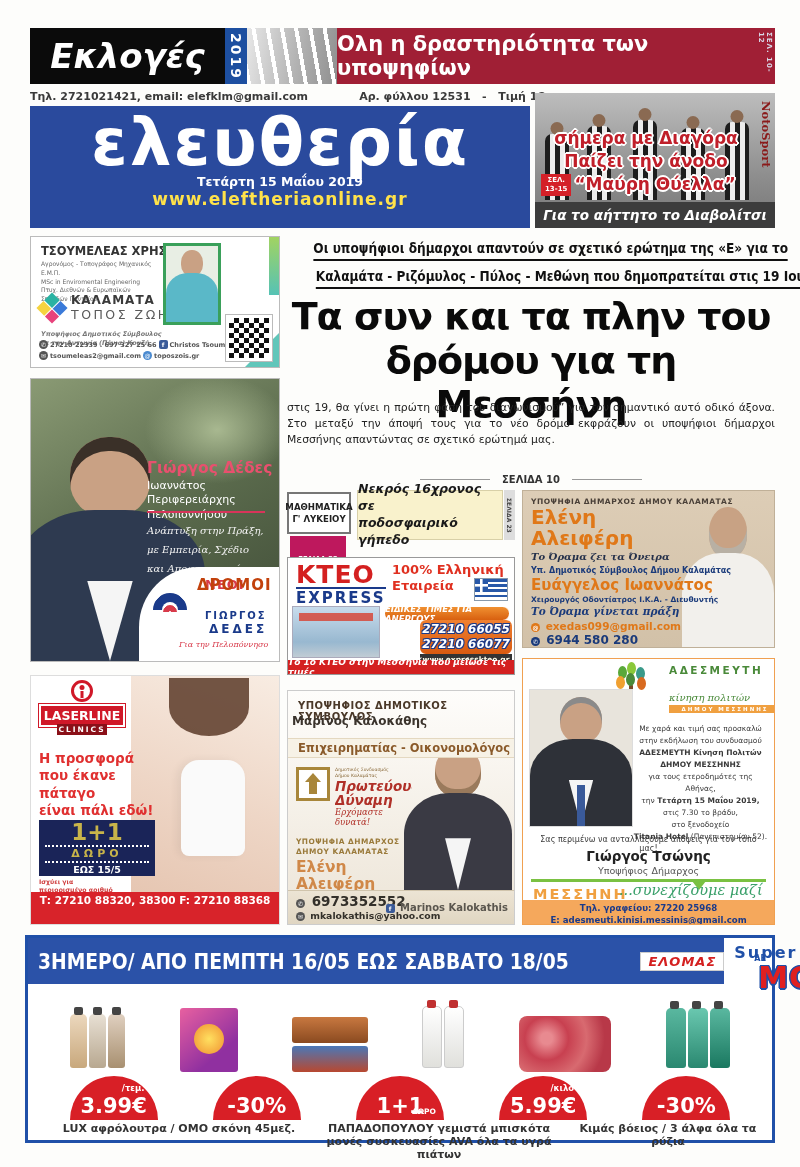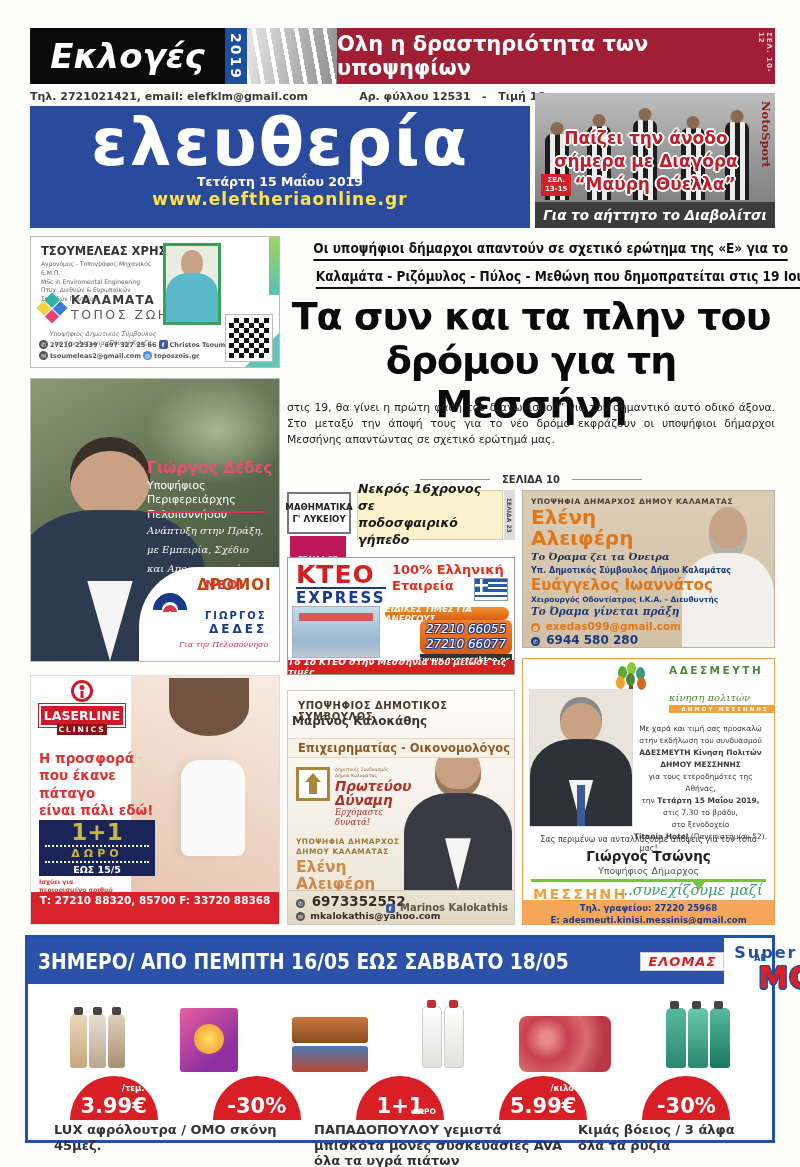--- a/index.html
+++ b/index.html
@@ -33,21 +33,21 @@
   .sport-footer { position:absolute; left:0; right:0; bottom:0; height:26px; background:#3c3c3c; color:#fff; font-weight:bold; font-style:italic; font-size:13.5px; display:flex; align-items:center; justify-content:center; }
 
   
   .tsoumeleas { position:absolute; left:30px; top:236px; width:250px; height:132px; background:#fff; border:1px solid #bbb; overflow:hidden; }
   .ts-name { position:absolute; left:10px; top:7px; font-size:11.5px; font-weight:800; color:#333; }
   .ts-titles { position:absolute; left:10px; top:23px; width:122px; font-size:6.3px; color:#666; line-height:1.4; transform:scaleX(.95); transform-origin:left; }
   .ts-logo { position:absolute; left:10px; top:56px; display:flex; align-items:center; gap:8px; }
   .kmark { width:22px; height:22px; display:grid; grid-template-columns:1fr 1fr; grid-template-rows:1fr 1fr; gap:1px; transform:rotate(45deg); }
   .ts-party1 { font-size:12px; font-weight:800; color:#3a3a3a; letter-spacing:1px; }
   .ts-party2 { font-size:12.5px; color:#5a5a5a; letter-spacing:2.5px; }
-  .ts-roles { position:absolute; left:10px; top:93px; width:124px; text-align:center; font-size:6.4px; font-style:italic; color:#777; line-height:1.4; }
+  .ts-roles { position:absolute; left:10px; top:93px; width:124px; font-size:6.4px; font-style:italic; color:#777; line-height:1.4;font-weight:bold; }
   .ts-contacts { position:absolute; left:8px; bottom:5px; font-size:6.5px; color:#555; line-height:1.7; }
   .ts-contacts b { font-weight:bold; }
   .ico { display:inline-block; width:9px; height:9px; border-radius:50%; background:#4a8ad0; color:#fff; font-size:6px; line-height:9px; text-align:center; margin-right:2px; font-style:normal; }
   .ico.fb { border-radius:2px; background:#3a5a98; font-weight:bold; }
   .ico.dark { background:#555; }
   .ts-photo { position:absolute; right:58px; top:6px; width:58px; height:82px; border:3px solid #3aa05a; background:#e8eee4; }
   .ts-qr { position:absolute; right:7px; bottom:6px; width:46px; height:46px; background:repeating-conic-gradient(#111 0% 25%,#fff 0% 50%) 0 0/10px 10px; border:3px solid #fff; outline:1px solid #bbb; }
   .ts-corner { position:absolute; right:0; bottom:0; width:0; height:0; border-left:34px solid transparent; border-bottom:34px solid #2bb3a3; opacity:.75; }
   .ts-side { position:absolute; right:0; top:0; width:10px; height:58px; background:linear-gradient(180deg,#8ac83a,#2bb3a3); opacity:.8; }
 
@@ -71,21 +71,21 @@
   .kteo-brand1 { position:absolute; left:8px; top:2px; font-size:25px; font-weight:800; color:#d42020; letter-spacing:1px; }
   .kteo-brand2 { position:absolute; left:8px; top:29px; font-size:15px; font-weight:800; color:#1a3a8a; letter-spacing:2px; border-top:2px solid #1a3a8a; }
   .kteo-claim { position:absolute; left:104px; top:4px; font-size:13px; font-weight:800; color:#e03020; line-height:1.25; }
   .flag { position:absolute; right:6px; top:20px; width:34px; height:23px; background:repeating-linear-gradient(180deg,#2858a8 0 2.6px,#fff 2.6px 5.2px); border:1px solid #8899aa; }
   .flag::before { content:""; position:absolute; left:0; top:0; width:13px; height:13px; background:#2858a8; }
   .flag::after { content:""; position:absolute; left:0; top:0; width:13px; height:13px; background:linear-gradient(#fff,#fff) 5.3px 0/2.6px 13px no-repeat, linear-gradient(#fff,#fff) 0 5.2px/13px 2.6px no-repeat; }
   .kteo-offer { position:absolute; left:96px; right:4px; top:48px; height:15px; background:linear-gradient(#f09030,#d86010); border:1px solid #fff; border-radius:8px; color:#fff; font-size:8.5px; font-weight:800; font-style:italic; display:flex; align-items:center; justify-content:center; }
   .kteo-building { position:absolute; left:4px; top:48px; width:88px; height:52px; background:linear-gradient(180deg,#c8dcec,#98b8d0 70%,#c0ccd4); border:1px solid #aab; }
   .kteo-building::before { content:""; position:absolute; left:6px; top:6px; right:6px; height:8px; background:#d84030; opacity:.8; }
   .kteo-note { position:absolute; left:4px; top:102px; width:150px; height:12px; background:#4a3a8a; border:1px solid #fff; color:#fff; font-size:6.3px; font-weight:bold; font-style:italic; display:flex; align-items:center; justify-content:center; }
-  .kteo-phones { position:absolute; right:2px; top:62px; width:92px; background:linear-gradient(180deg,#f08030,#d85a10); border-radius:6px; padding:2px 2px; text-align:center; color:#fff; font-weight:400; font-style:italic; font-size:12px; line-height:1.25; text-shadow:1px 1px 0 #1a3a8a,-1px -1px 0 #1a3a8a,1px -1px 0 #1a3a8a,-1px 1px 0 #1a3a8a; }
+  .kteo-phones { position:absolute; right:2px; top:62px; width:92px; background:linear-gradient(180deg,#f08030,#d85a10); border-radius:6px; padding:2px 2px; text-align:center; color:#fff; font-weight:700; font-style:italic; font-size:12px; line-height:1.25; text-shadow:1px 1px 0 #1a3a8a,-1px -1px 0 #1a3a8a,1px -1px 0 #1a3a8a,-1px 1px 0 #1a3a8a; }
   .kteo-site { position:absolute; right:2px; top:96px; width:92px; background:#333; color:#ffe; font-size:7.5px; font-weight:bold; text-align:center; padding:1px 0; }
   .kteo-footer { position:absolute; left:0; right:0; bottom:0; height:14px; background:#d42020; color:#fff; font-size:9px; font-weight:800; font-style:italic; display:flex; align-items:center; justify-content:center; transform-origin:center; }
 
   
   .aleiferi { position:absolute; left:522px; top:490px; width:253px; height:158px; background:linear-gradient(180deg,#ddcdb6,#d2c1a8); border:1px solid #c0b098; overflow:hidden; }
   .al-kicker { position:absolute; left:8px; top:6px; font-size:7.5px; font-weight:800; color:#4a4038; letter-spacing:.5px; }
   .al-name { position:absolute; left:8px; top:16px; font-size:20px; font-weight:800; color:#e07818; line-height:1.05; }
   .al-slogan1 { position:absolute; left:8px; top:60px; font-size:10px; font-style:italic; font-weight:bold; color:#24304a; font-family:"DejaVu Serif", serif; }
   .al-role { position:absolute; left:8px; top:75px; font-size:8px; font-weight:800; color:#1a3a7a; }
   .al-cand { position:absolute; left:8px; top:85px; font-size:15px; font-weight:800; color:#e07818; }
@@ -191,21 +191,21 @@
   .sm-products { position:absolute; left:0; right:0; top:46px; height:92px; display:flex; justify-content:space-around; align-items:flex-end; padding:0 14px 4px; }
   .prod { position:relative; }
   .bottle { display:inline-block; width:17px; height:54px; border-radius:5px 5px 3px 3px; margin:0 1px; position:relative; }
   .bottle::before { content:""; position:absolute; left:4px; top:-7px; width:9px; height:8px; background:#444; border-radius:2px; }
   .bottle.white::before { background:#c03030; }
   .sm-badges { position:absolute; left:0; right:0; top:138px; display:flex; justify-content:space-around; padding:0 14px; }
   .badge { width:88px; height:44px; background:#d81f26; border-radius:44px 44px 0 0; position:relative; color:#fff; font-weight:800; font-size:21px; display:flex; align-items:flex-end; justify-content:center; padding-bottom:2px; }
   .badge .unit { position:absolute; top:7px; right:13px; font-size:8.5px; font-weight:bold; }
   .badge .unit.gift { top:auto; bottom:4px; right:8px; font-size:7.5px; }
   .sm-captions { position:absolute; left:0; right:0; top:184px; height:22px; }
-  .sm-cap { position:absolute; font-size:13px; font-weight:bold; color:#333; line-height:1.2; }
+  .sm-cap { position:absolute; font-size:11px; font-weight:bold; color:#333; text-align:center; line-height:1.2; }
 
   .noi { white-space:nowrap; }
 </style>
 </head>
 <body>
 
 <div class="top-banner">
   <div class="ekloges-box">Εκλογές</div>
   <div class="year-box">2019</div>
   <div class="banner-photo"></div>
@@ -230,22 +230,22 @@
   <div class="masthead-url">www.eleftheriaonline.gr</div>
 </div>
 
 <div class="sport-promo">
   <div class="pl" style="left:10px"></div>
   <div class="pl" style="left:52px; height:74px"></div>
   <div class="pl" style="left:98px; height:80px"></div>
   <div class="pl" style="left:146px; height:72px"></div>
   <div class="pl" style="left:190px; height:78px"></div>
   <div class="sport-headline">
+    <div>σήμερα με Διαγόρα</div>
     <div>Παίζει την άνοδο</div>
-    <div>σήμερα με Διαγόρα</div>
     <div>η “Μαύρη Θύελλα”</div>
   </div>
   <div class="sport-badge">
     <div>ΣΕΛ.</div>
     <div>13-15</div>
   </div>
   <div class="sport-section">NotoSport</div>
   <div class="sport-footer">Για το αήττητο το Διαβολίτσι</div>
 </div>
 
@@ -354,21 +354,21 @@
 </div>
 
 <div class="dedes">
   <div class="person" style="left:-16px; bottom:0; width:190px; height:236px;">
     <div class="p-head" style="background:#c9a184; box-shadow:inset 0 14px 0 #3a3028"></div>
     <div class="p-torso" style="background:#2e3a50"></div>
     <div class="p-shirt"></div>
   </div>
   <div class="dd-name">Γιώργος Δέδες</div>
   <div class="dd-role">
-    <div>Υποψήφιος Περιφερειάρχης</div>
+    <div>Ιωαννάτος Περιφερειάρχης</div>
     <div>Πελοποννήσου</div>
   </div>
   <div class="dd-divider"></div>
   <div class="dd-slogan">
     <div>Ανάπτυξη στην Πράξη,</div>
     <div>με Εμπειρία, Σχέδιο</div>
     <div>και Αποφασιστικότητα</div>
   </div>
   <div class="dd-logo">
     <div class="arc-b"></div>
@@ -401,21 +401,21 @@
     <div class="gift">ΔΩΡΟ</div>
     <div class="dots"></div>
     <div class="until">ΕΩΣ 15/5</div>
   </div>
   <div class="ll-note">
     <div>Ισχύει για</div>
     <div>περιορισμένο αριθμό</div>
     <div>πακέτων</div>
   </div>
   <div class="ll-footer">
-    <div>Τ: 27210 88320, 85700   F: 33720 88368</div>
+    <div>Τ: 27210 88320, 38300   F: 27210 88368</div>
   </div>
 </div>
 
 <div class="kalokathis">
   <div class="person" style="right:2px; bottom:34px; width:108px; height:152px;">
     <div class="p-head" style="background:#c9a184; box-shadow:inset 0 -8px 0 #9a7a5c"></div>
     <div class="p-torso" style="background:#3a3a44"></div>
     <div class="p-shirt"></div>
   </div>
   <div class="kk-kicker">ΥΠΟΨΗΦΙΟΣ ΔΗΜΟΤΙΚΟΣ ΣΥΜΒΟΥΛΟΣ</div>

